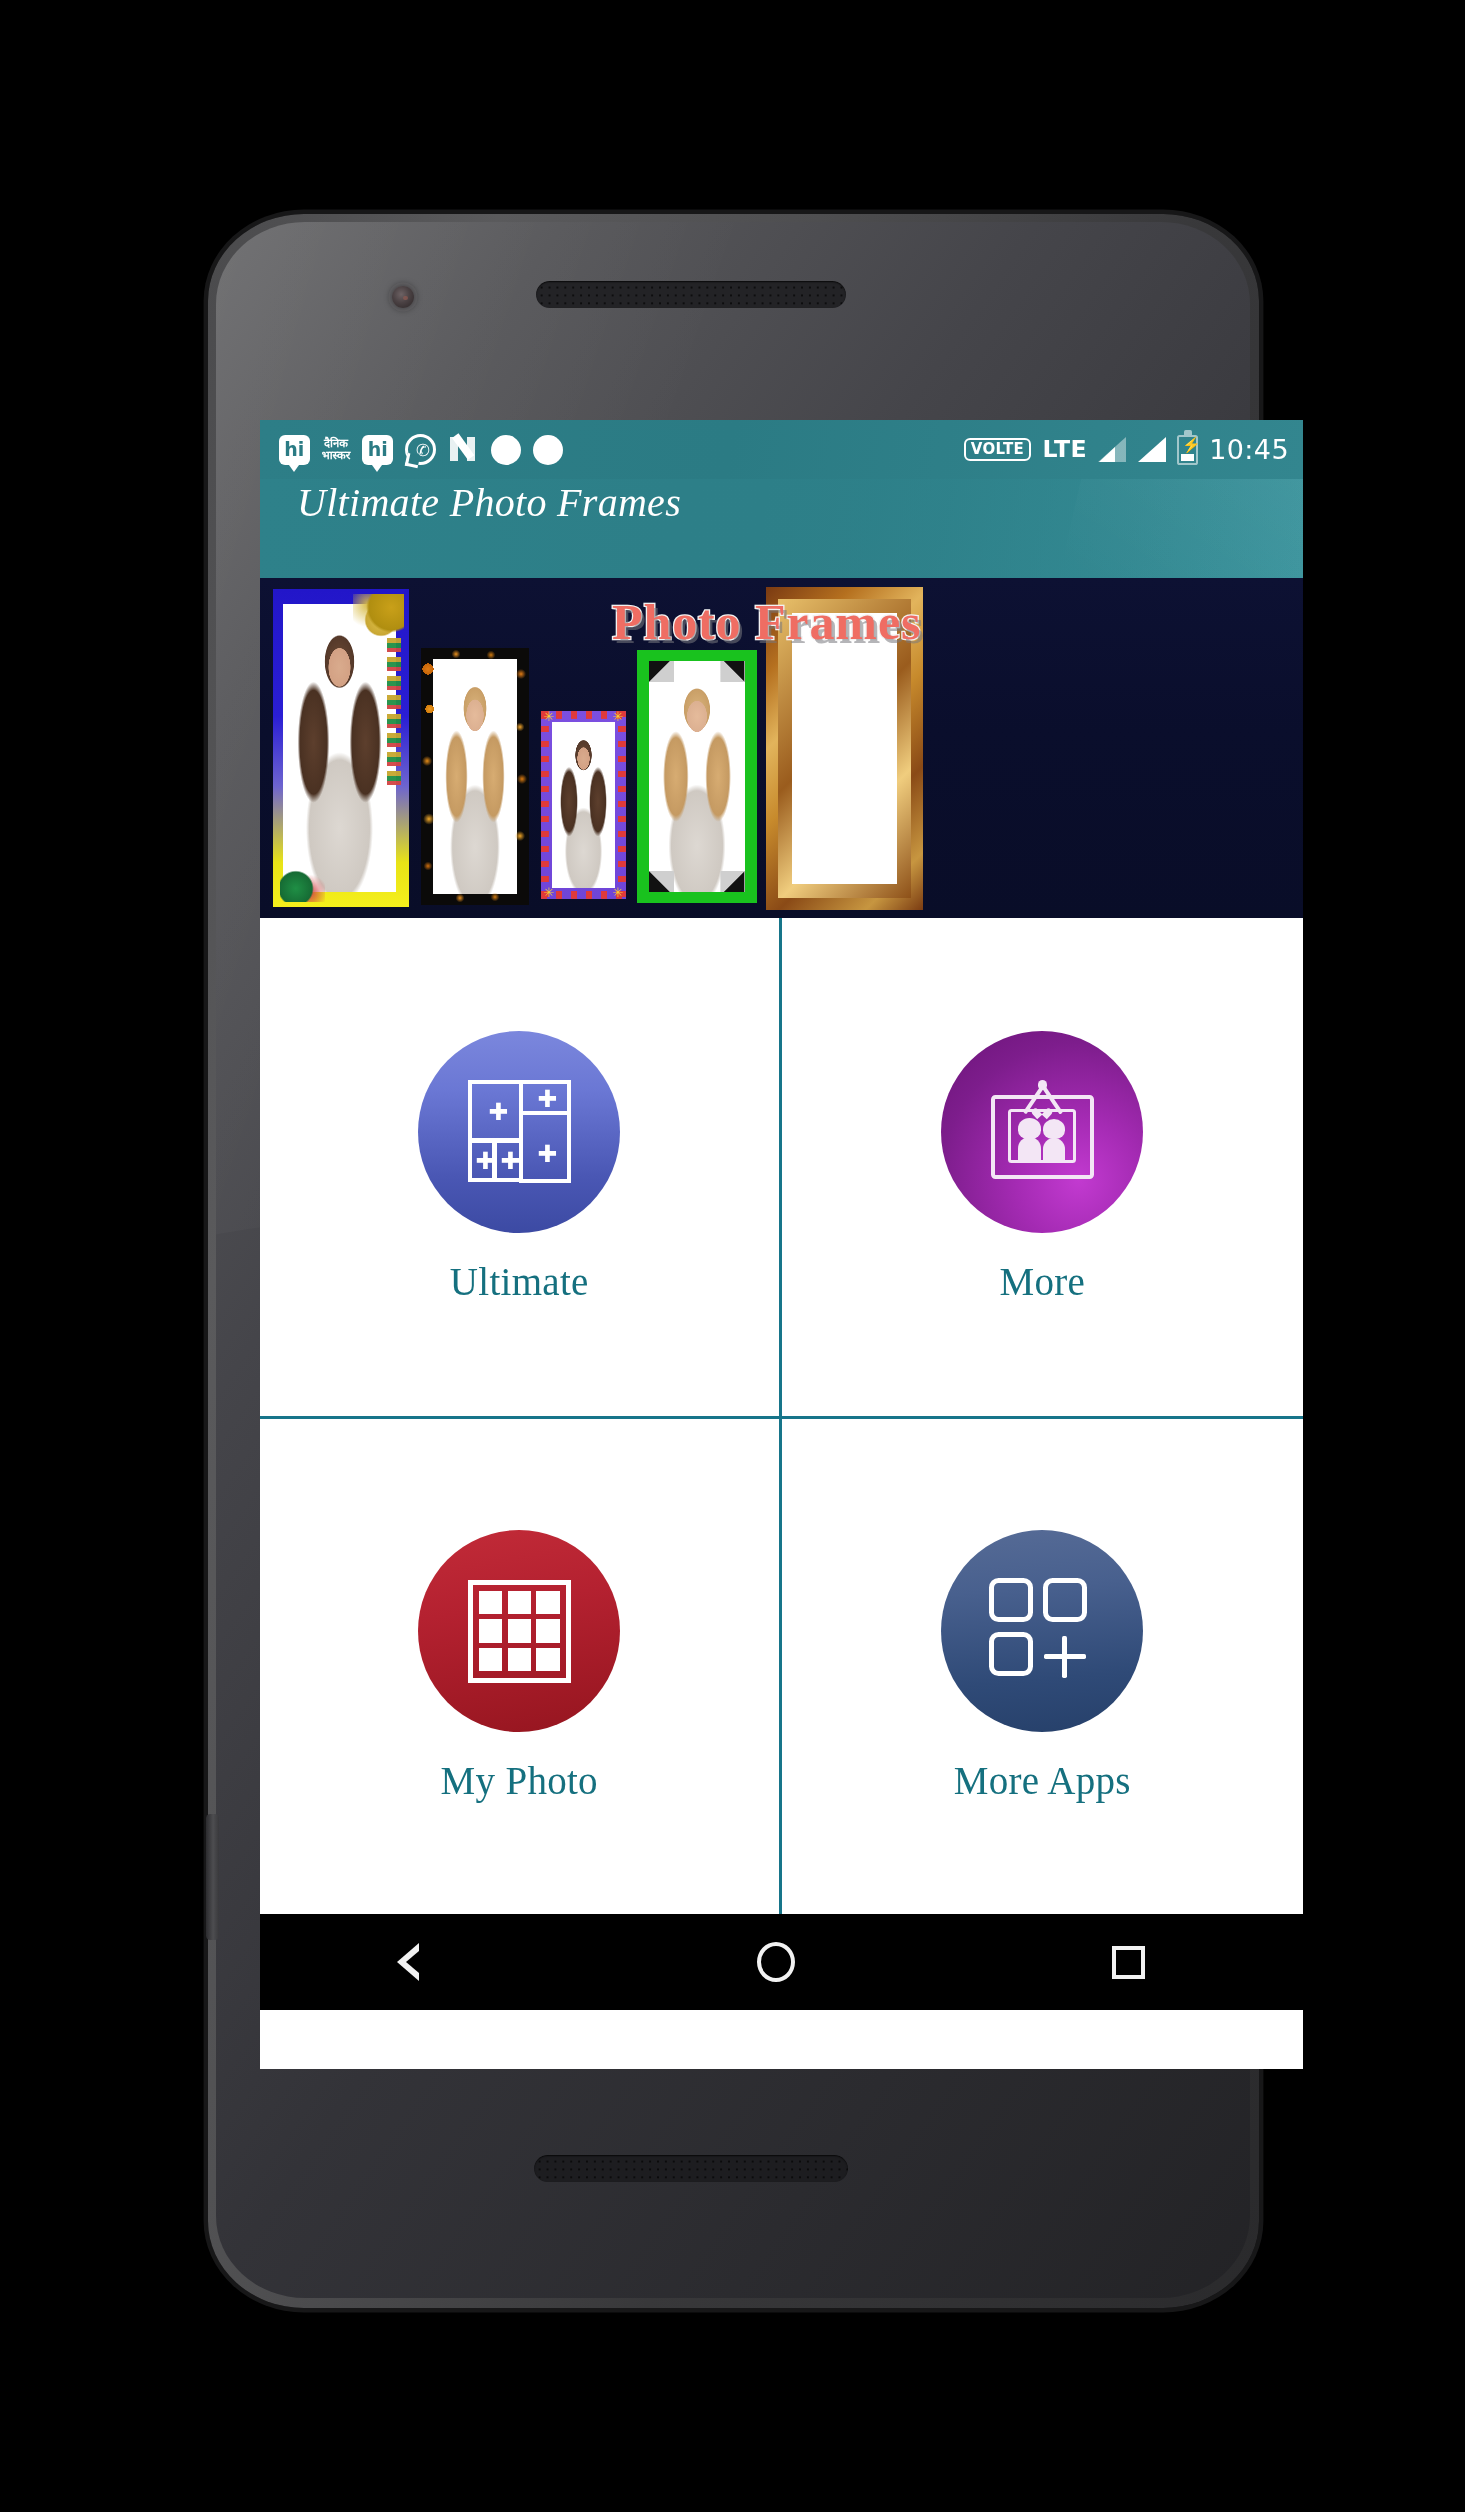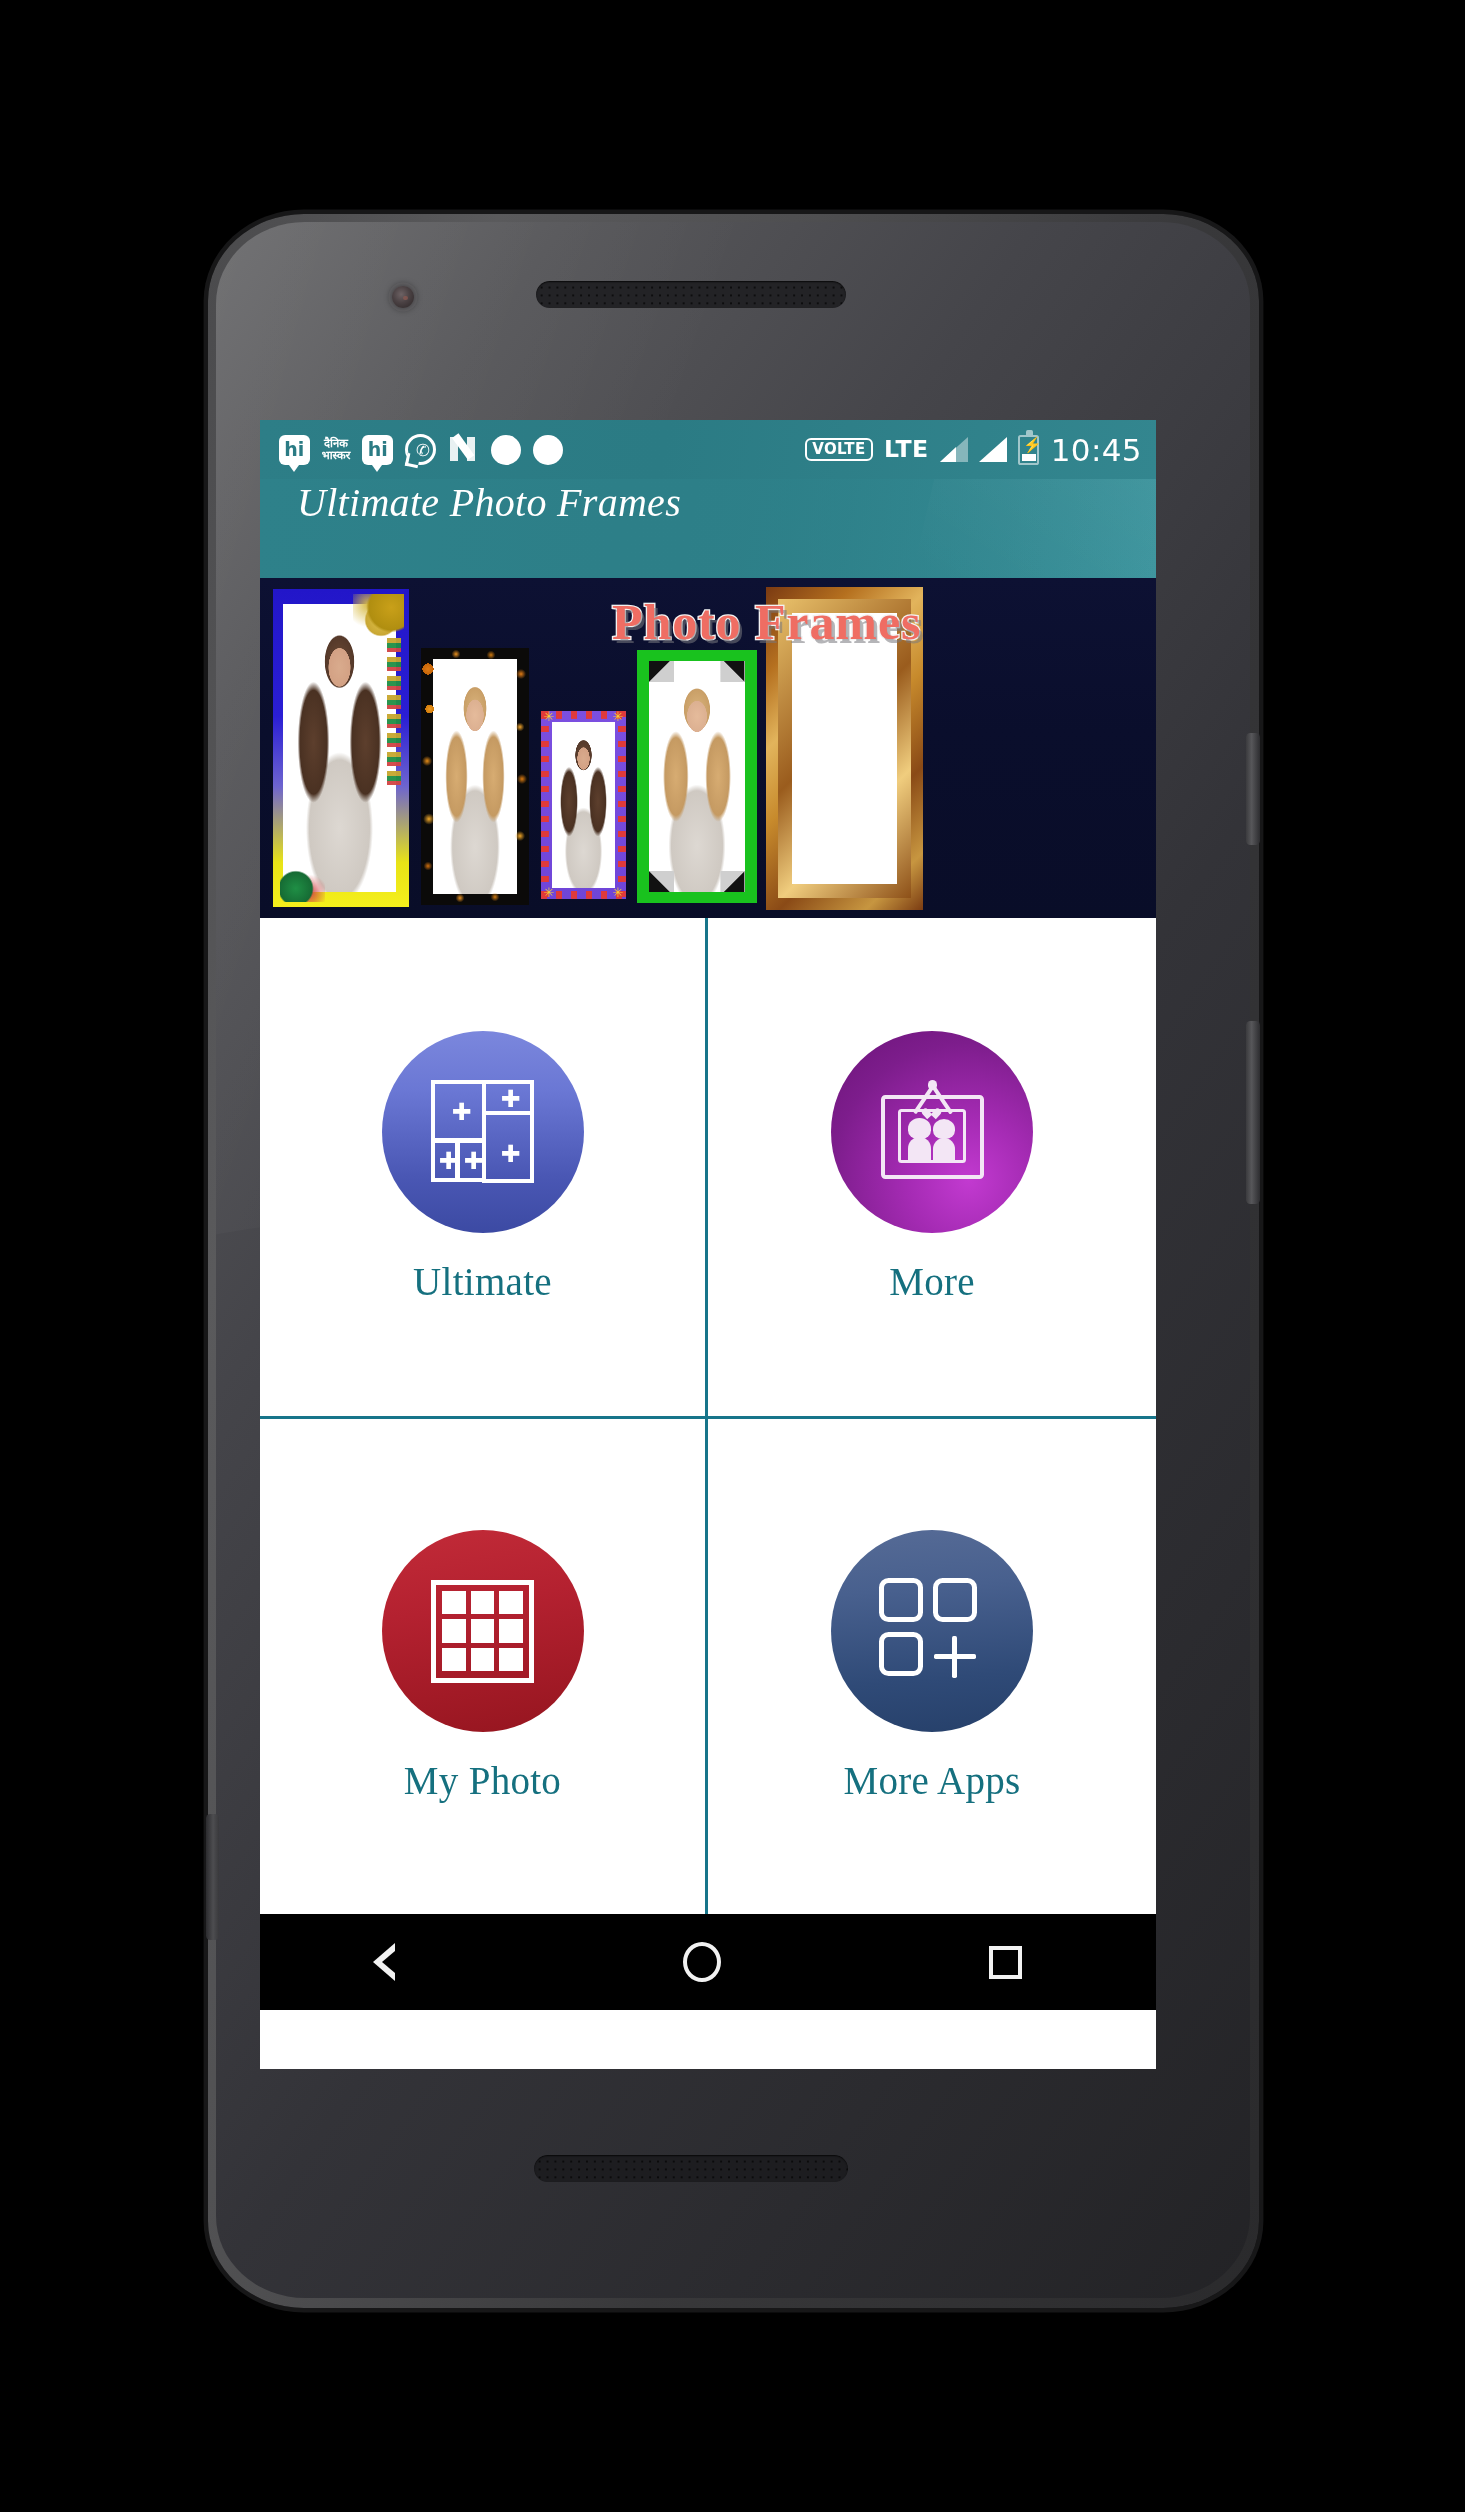--- a/index.html
+++ b/index.html
@@ -53,21 +53,21 @@
   
   .btn-power{position:absolute;left:1246px;top:733px;width:14px;height:112px;border-radius:4.4px;
     background:linear-gradient(90deg,#3b3b3e,#57575a 40%,#2d2d30);}
   .btn-vol{position:absolute;left:1246px;top:1021px;width:14px;height:183px;border-radius:4.4px;
     background:linear-gradient(90deg,#3b3b3e,#57575a 40%,#2d2d30);}
   .btn-left{position:absolute;left:206px;top:1814px;width:13px;height:126px;border-radius:4.4px;
     background:linear-gradient(90deg,#2c2c2f,#4d4d50 55%,#39393c);}
 
   
   .screen{
-    position:absolute;left:260px;top:420px;width:896px;height:1649px;
+    position:absolute;left:260px;top:420px;width:1043px;height:1649px;
     background:#fff;overflow:hidden;
   }
 
   
   .statusbar{
     position:relative;height:59px;width:100%;
     background:linear-gradient(100deg,#2d7e87 0%,#2b7b84 45%,#33868f 100%);
     display:flex;align-items:center;box-sizing:border-box;padding:0 14px 0 19px;color:#fff;
   }
   .sb-left{display:flex;align-items:center;gap:12.2px;flex:0 0 auto;}
@@ -108,21 +108,21 @@
   .sig .half{position:absolute;right:0;bottom:0;width:0;height:0;
     border-left:28px solid transparent;border-bottom:25px solid rgba(255,255,255,.42);}
   .sig .part{position:absolute;right:11.3px;bottom:0;width:0;height:0;
     border-left:16.6px solid transparent;border-bottom:15.7px solid #fff;}
 
   .batt{width:21px;height:30px;border:2.6px solid rgba(255,255,255,.55);border-radius:2.6px;position:relative;box-sizing:border-box;}
   .batt:before{content:"";position:absolute;left:5.2px;top:-6.1px;width:7.9px;height:4.4px;background:rgba(255,255,255,.55);border-radius:1.7px 1.7px 0 0;}
   .batt:after{content:"";position:absolute;left:1.7px;bottom:1.7px;right:1.7px;height:7px;background:#fff;}
   .batt span{position:absolute;left:3.5px;top:0.9px;font-size:15px;color:#fff;line-height:15.7px;font-weight:bold;}
 
-  .clock{font-size:31px;font-weight:400;letter-spacing:0.4px;font-family:"DejaVu Sans",sans-serif;}
+  .clock{font-size:27px;font-weight:400;letter-spacing:0.4px;font-family:"DejaVu Sans",sans-serif;}
 
   
   .appbar{
     height:99px;width:100%;box-sizing:border-box;
     background:linear-gradient(100deg,#2e818a 0%,#2d7f88 40%,#35899200 100%),
                linear-gradient(100deg,#2e818a 0%,#2d7f88 48%,#3a939c 100%);
     display:flex;align-items:flex-start;padding-left:37px;position:relative;overflow:hidden;font-style:italic;
   }
   .appbar:after{
     content:"";position:absolute;right:-52px;top:-105px;width:288px;height:366px;

